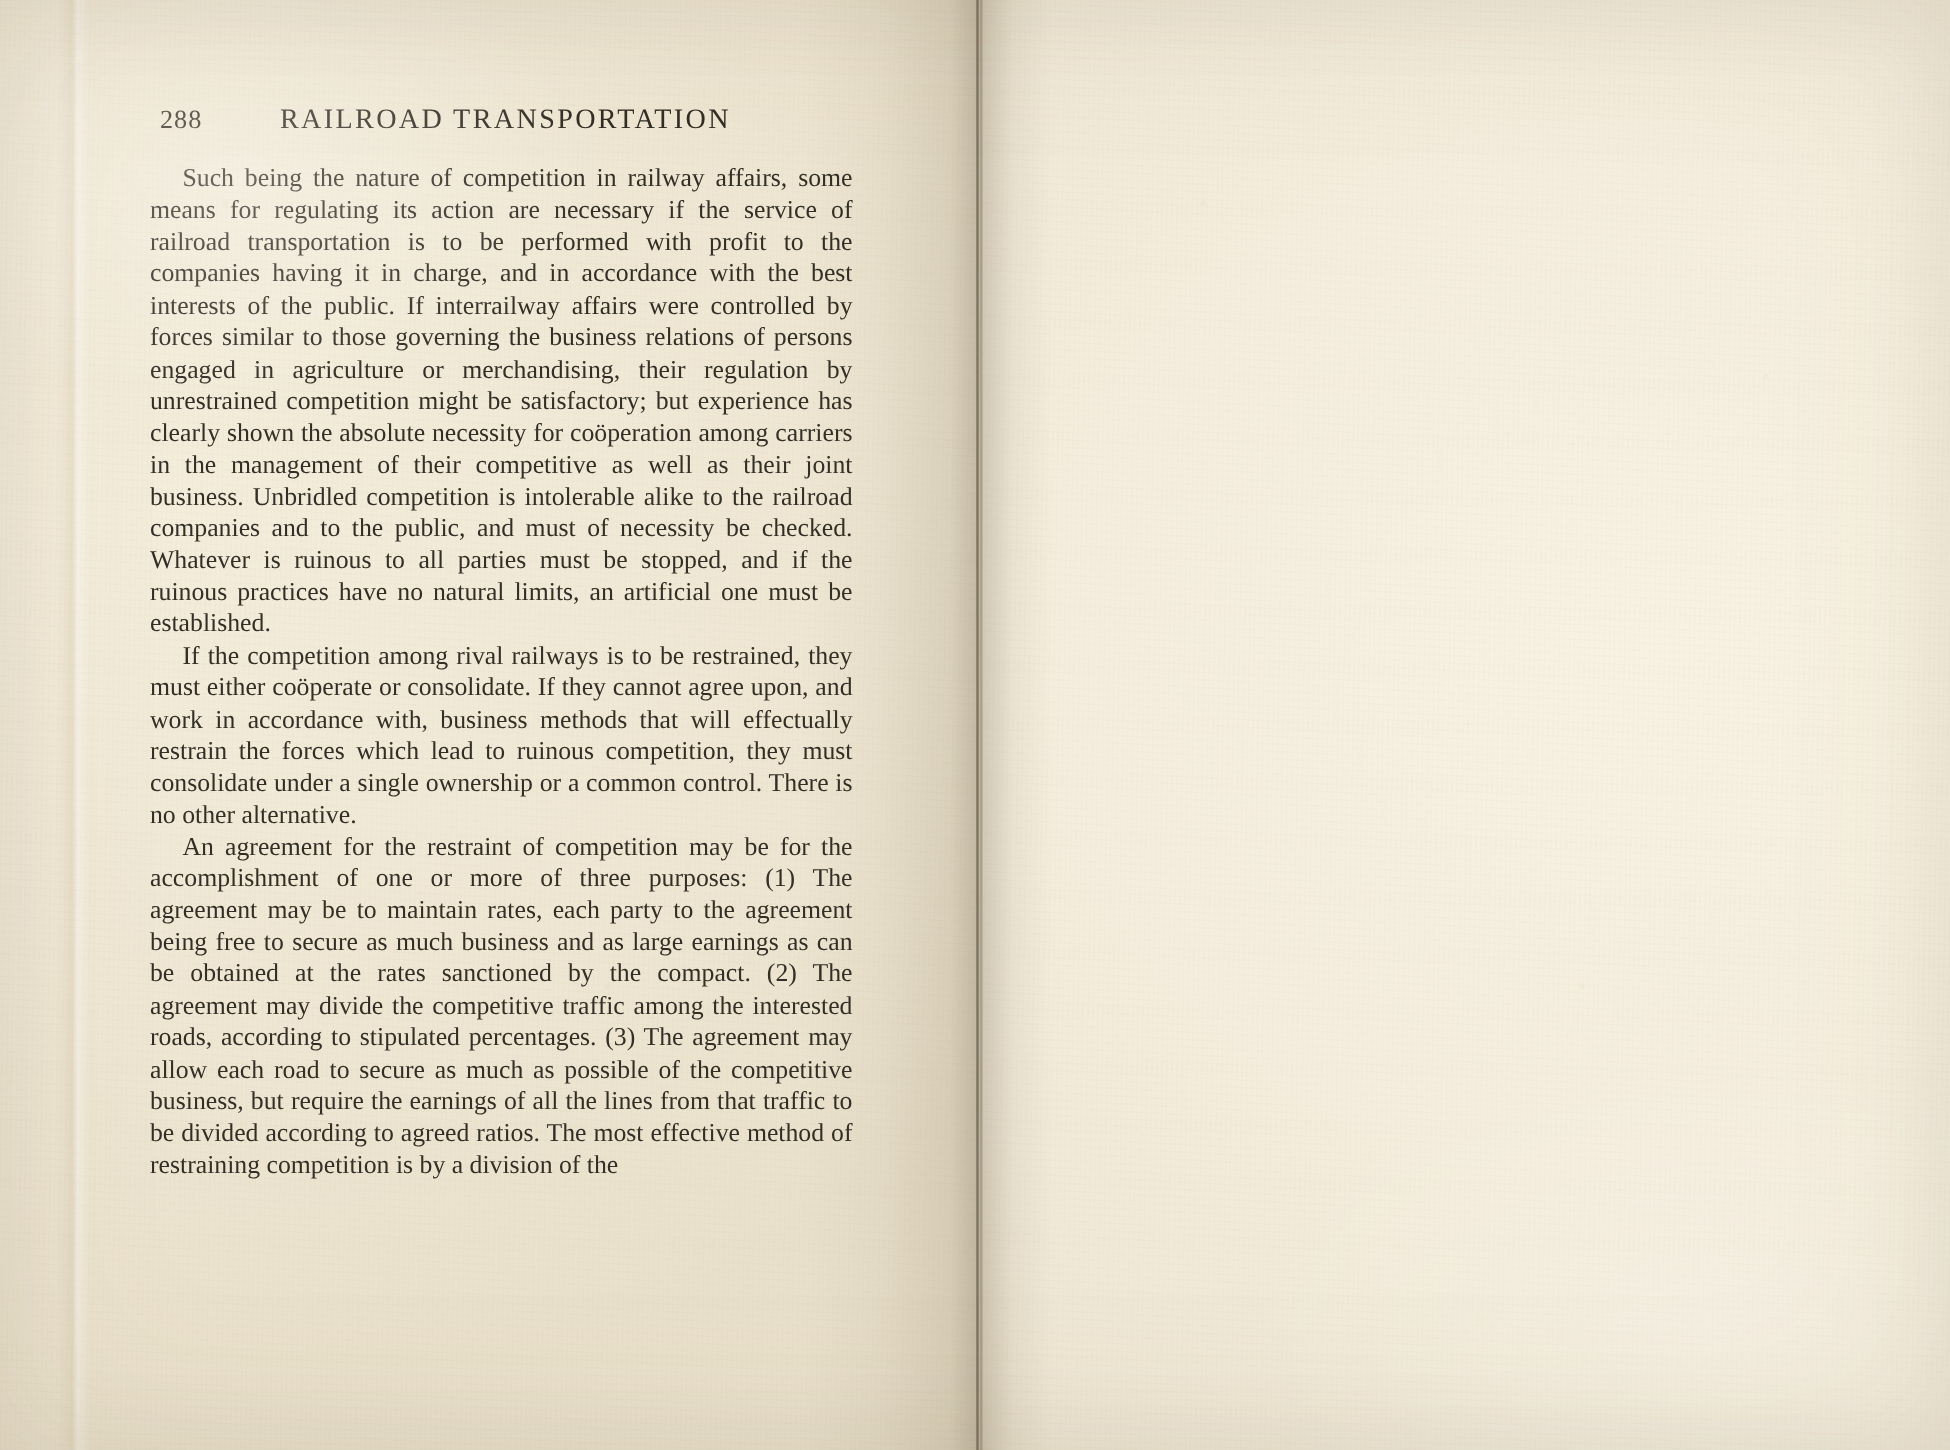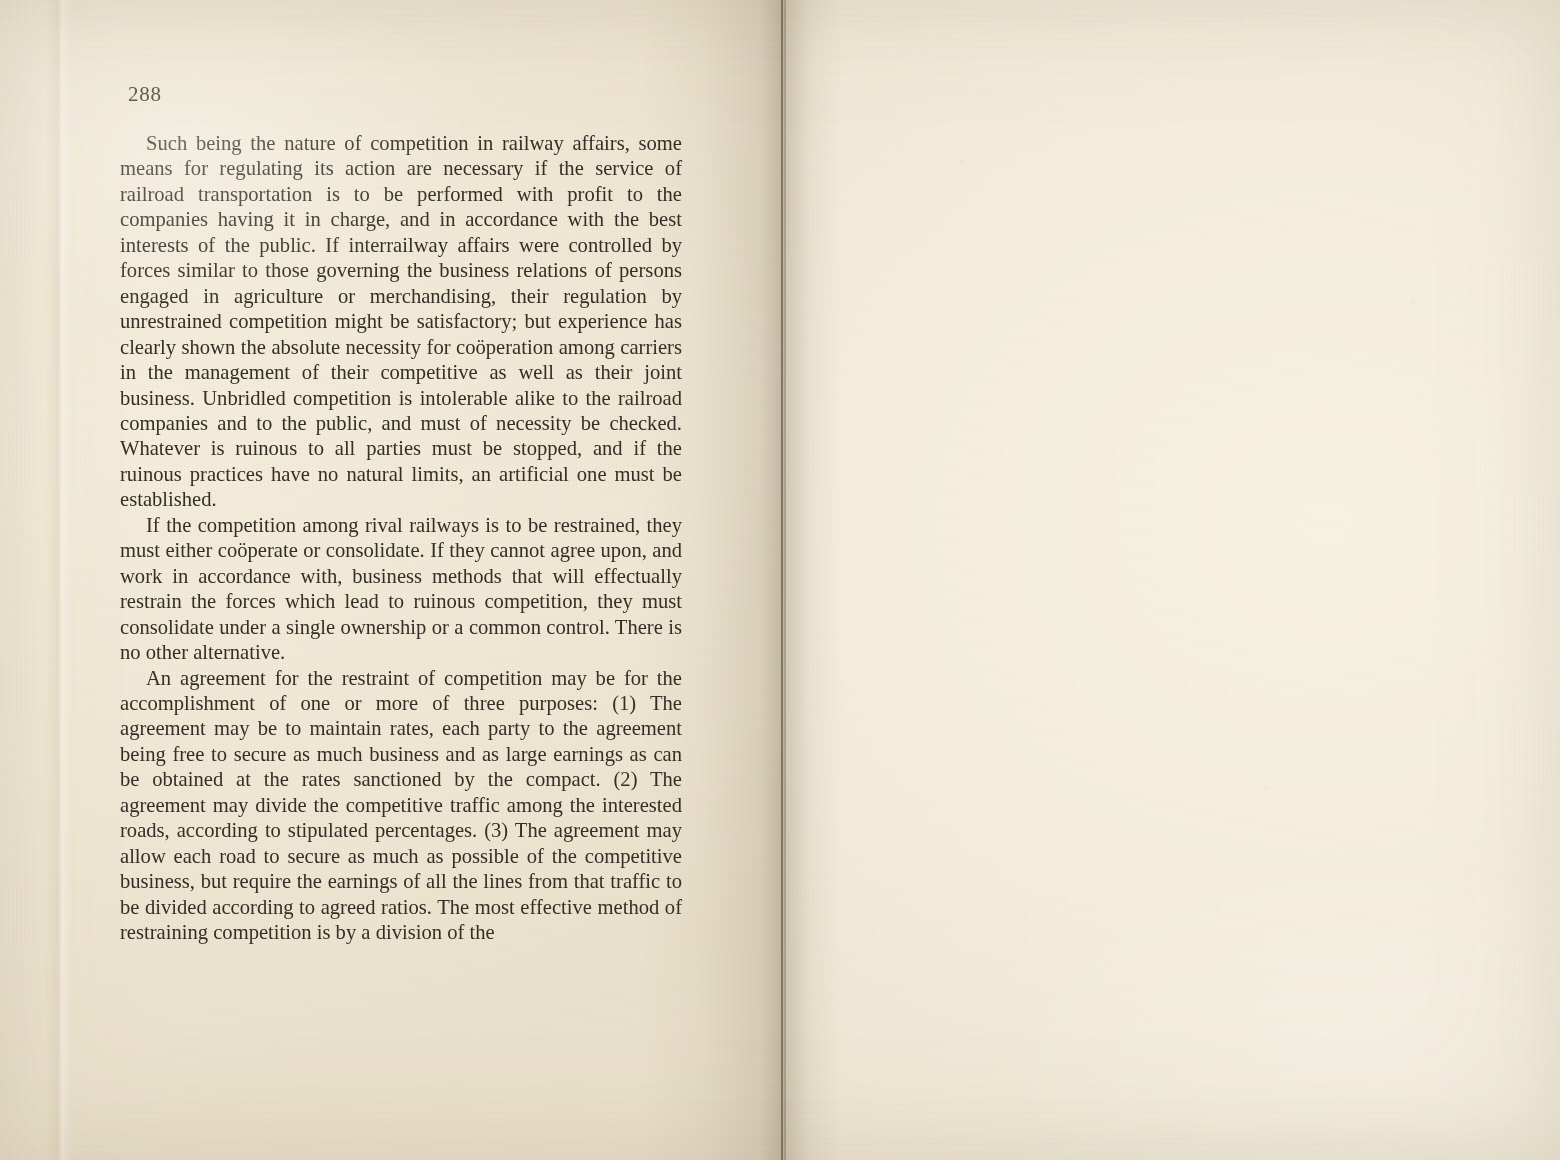--- a/index.html
+++ b/index.html
@@ -191,20 +191,21 @@
   </div>
 
   <div class="gutter-shade"></div>
   <div class="gutter-line"></div>
   <div class="gutter-light"></div>
 
   <div class="page page-left">
 
     <div class="running-head">
       <span class="folio gap-right">288</span>
+      <span class="head-title">RAILROAD TRANSPORTATION</span>
     </div>
 
     <div class="column col-left">
       <p>Such being the nature of competition in railway affairs, some means for regulating its action are necessary if the service of railroad transportation is to be performed with profit to the companies having it in charge, and in accordance with the best interests of the public. If interrailway affairs were controlled by forces similar to those governing the business relations of persons engaged in agriculture or merchandising, their regulation by unrestrained competition might be satisfactory; but experience has clearly shown the absolute necessity for coöperation among carriers in the management of their competitive as well as their joint business. Unbridled competition is intolerable alike to the railroad companies and to the public, and must of necessity be checked. Whatever is ruinous to all parties must be stopped, and if the ruinous practices have no natural limits, an artificial one must be established.</p>
       <p>If the competition among rival railways is to be restrained, they must either coöperate or consolidate. If they cannot agree upon, and work in accordance with, business methods that will effectually restrain the forces which lead to ruinous competition, they must consolidate under a single ownership or a common control. There is no other alternative.</p>
       <p>An agreement for the restraint of competition may be for the accomplishment of one or more of three purposes: (1) The agreement may be to maintain rates, each party to the agreement being free to secure as much business and as large earnings as can be obtained at the rates sanctioned by the compact. (2) The agreement may divide the competitive traffic among the interested roads, according to stipulated percentages. (3) The agreement may allow each road to secure as much as possible of the competitive business, but require the earnings of all the lines from that traffic to be divided according to agreed ratios. The most effective method of restraining competition is by a division of the</p>
     </div>
   </div>
 
   <div class="page page-right">

